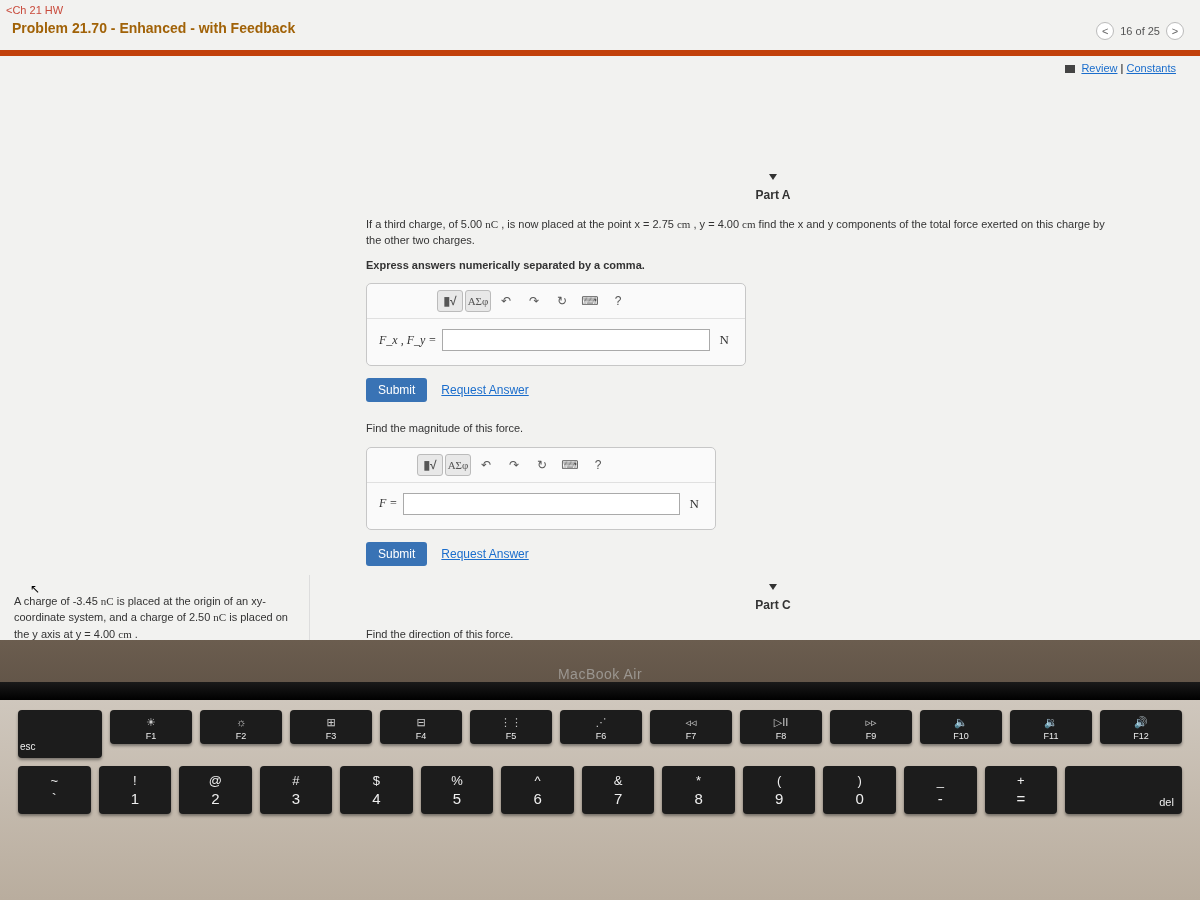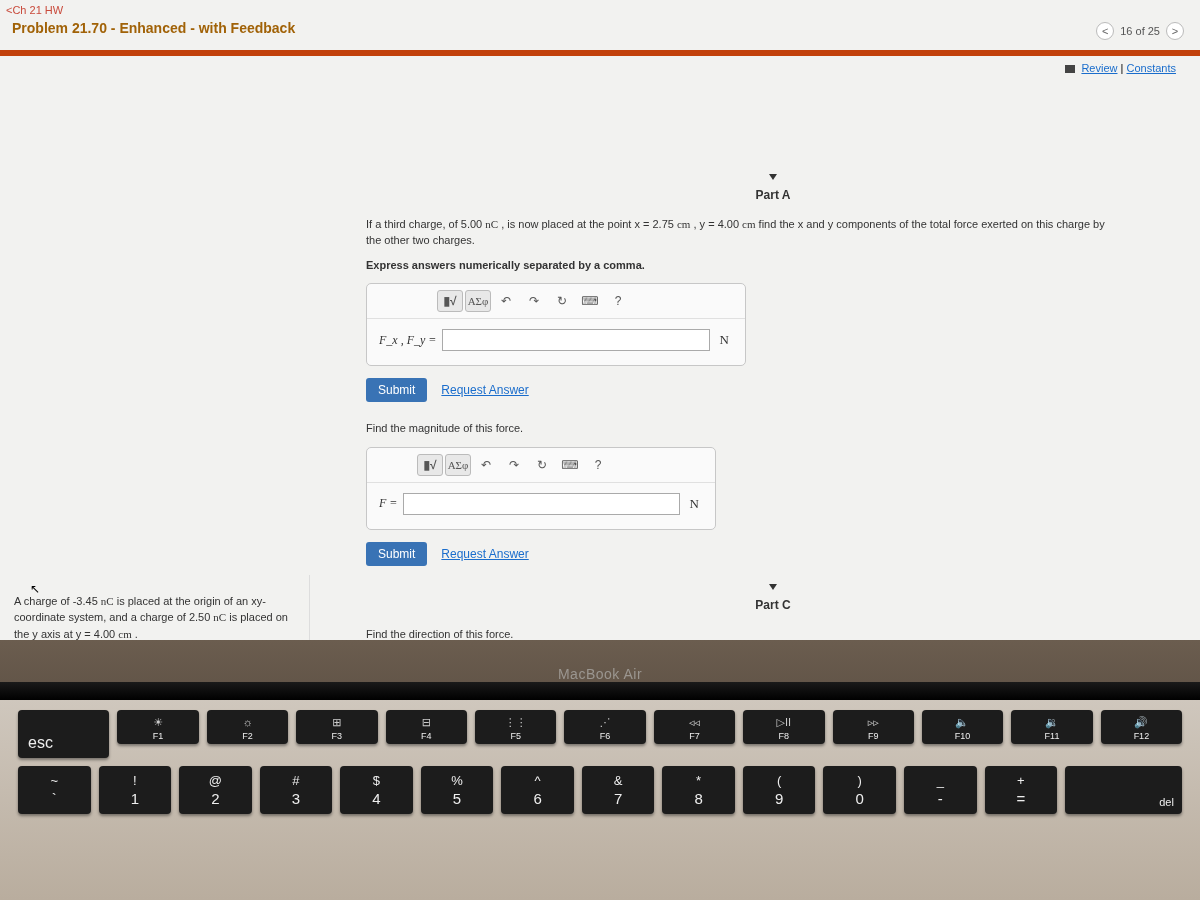--- a/index.html
+++ b/index.html
@@ -166,21 +166,21 @@
     background:#1c1c1c; color:#eee; border-radius:4px;
     height:48px; flex:1;
     display:flex; flex-direction:column; align-items:center; justify-content:center;
     font-size:11px; position:relative;
     box-shadow: 0 2px 3px rgba(0,0,0,0.4);
   }
   .fkey { height:34px; font-size:9px; justify-content:flex-end; padding-bottom:3px;}
   .fkey .ico { position:absolute; top:6px; font-size:11px; color:#ccc;}
   .key .upper { font-size:13px; line-height:1;}
   .key .lower { font-size:15px; line-height:1; margin-top:4px;}
-  .key.esc { flex:1.3; align-items:flex-start; padding-left:10px; justify-content:flex-end; padding-bottom:6px; font-size:16px;}
+  .key.esc { flex:1.3; align-items:flex-start; padding-left:2px; justify-content:flex-end; padding-bottom:6px; font-size:10px;}
   .key.del { flex:1.5; align-items:flex-end; padding-right:8px; justify-content:flex-end; padding-bottom:6px;text-align:center;}
   .frow .key { flex:1; }
 </style>
 </head>
 <body>
 
 <div class="screen">
   <div class="breadcrumb">&lt;Ch 21 HW</div>
   <div class="title">Problem 21.70 - Enhanced - with Feedback</div>
 

